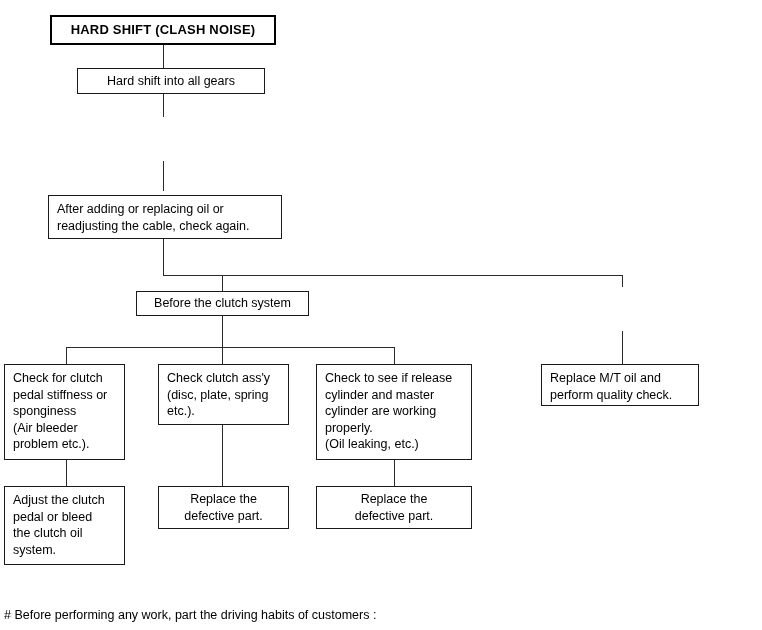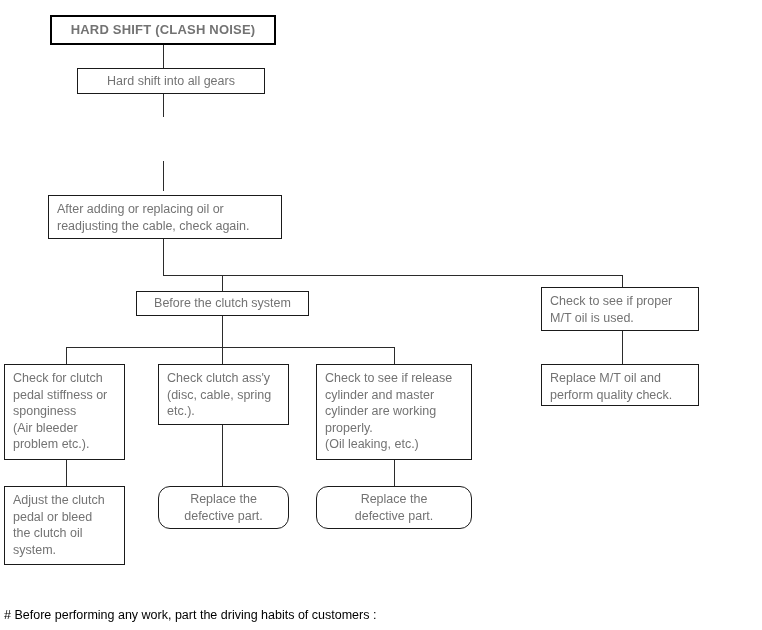--- a/index.html
+++ b/index.html
@@ -13,21 +13,21 @@
     height: 630px;
     background: #ffffff;
     font-family: "Liberation Sans", sans-serif;
     overflow: hidden;
   }
   .node {
     position: absolute;
     box-sizing: border-box;
     background: #ffffff;
     border: 1px solid #1a1a1a;
-    color: #737373;
+    color: #000000;
     font-size: 12.5px;
     line-height: 16.5px;
     padding: 5px 7px 5px 8px;
     white-space: pre-line;
     z-index: 3;
   }
   .node.thick {
     border: 2px solid #000000;
   }
   .node.title {
@@ -46,21 +46,20 @@
     text-align: center;
     padding: 0 10px;
   }
   .node.centerline {
     display: flex;
     flex-direction: column;
     align-items: center;
     justify-content: center;
     text-align: center;
     padding: 0 20px;
-    border-radius: 12px;
   }
   .edge {
     position: absolute;
     background: #2b2b2b;
     z-index: 1;
   }
   .edge.v { width: 1px; }
   .edge.h { height: 1px; }
   .footer {
     position: absolute;
@@ -107,34 +106,32 @@
   <div class="node thick title" style="left:50px; top:15px; width:226px; height:30px;">HARD SHIFT (CLASH NOISE)</div>
 
   <div class="node center" style="left:77px; top:68px; width:188px; height:26px;">Hard shift into all gears</div>
 
 
   <div class="node" style="left:48px; top:195px; width:234px; height:44px;">After adding or replacing oil or
 readjusting the cable, check again.</div>
 
   <div class="node center" style="left:136px; top:291px; width:173px; height:25px;">Before the clutch system</div>
 
-  <div class="node" style="left:541px; top:287px; width:158px; height:44px;">Check to see if proper
-M/T oil is used.</div>
 
   <div class="node" style="left:541px; top:364px; width:158px; height:42px;">Replace M/T oil and
 perform quality check.</div>
 
   <div class="node" style="left:4px; top:364px; width:121px; height:96px;">Check for clutch
 pedal stiffness or
 sponginess
 (Air bleeder
 problem etc.).</div>
 
   <div class="node" style="left:158px; top:364px; width:131px; height:61px;">Check clutch ass'y
-(disc, cable, spring
+(disc, plate, spring
 etc.).</div>
 
   <div class="node" style="left:316px; top:364px; width:156px; height:96px;">Check to see if release
 cylinder and master
 cylinder are working
 properly.
 (Oil leaking, etc.)</div>
 
   <div class="node" style="left:4px; top:486px; width:121px; height:79px;">Adjust the clutch
 pedal or bleed

